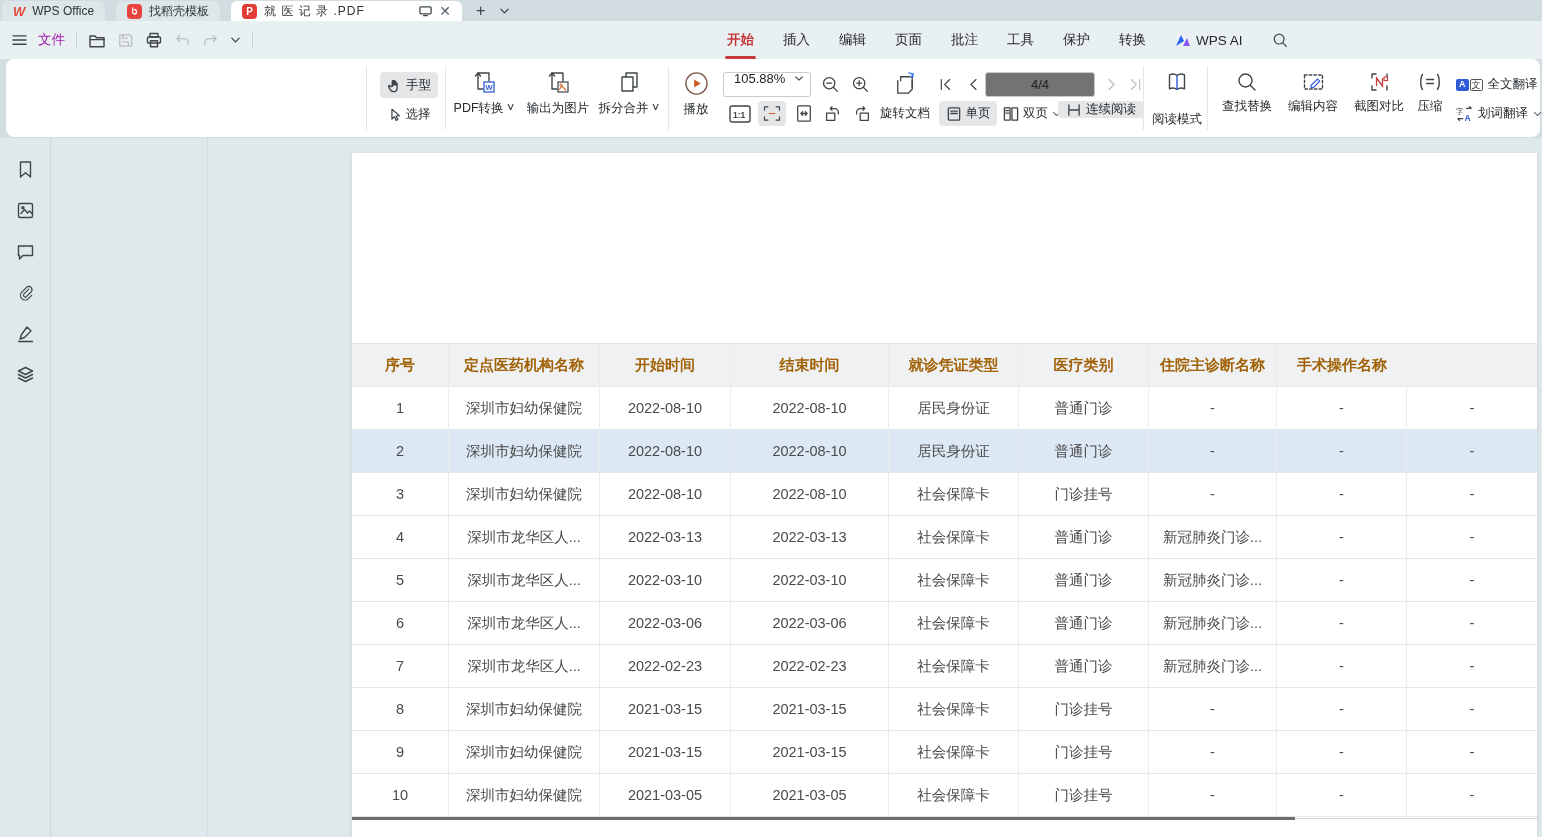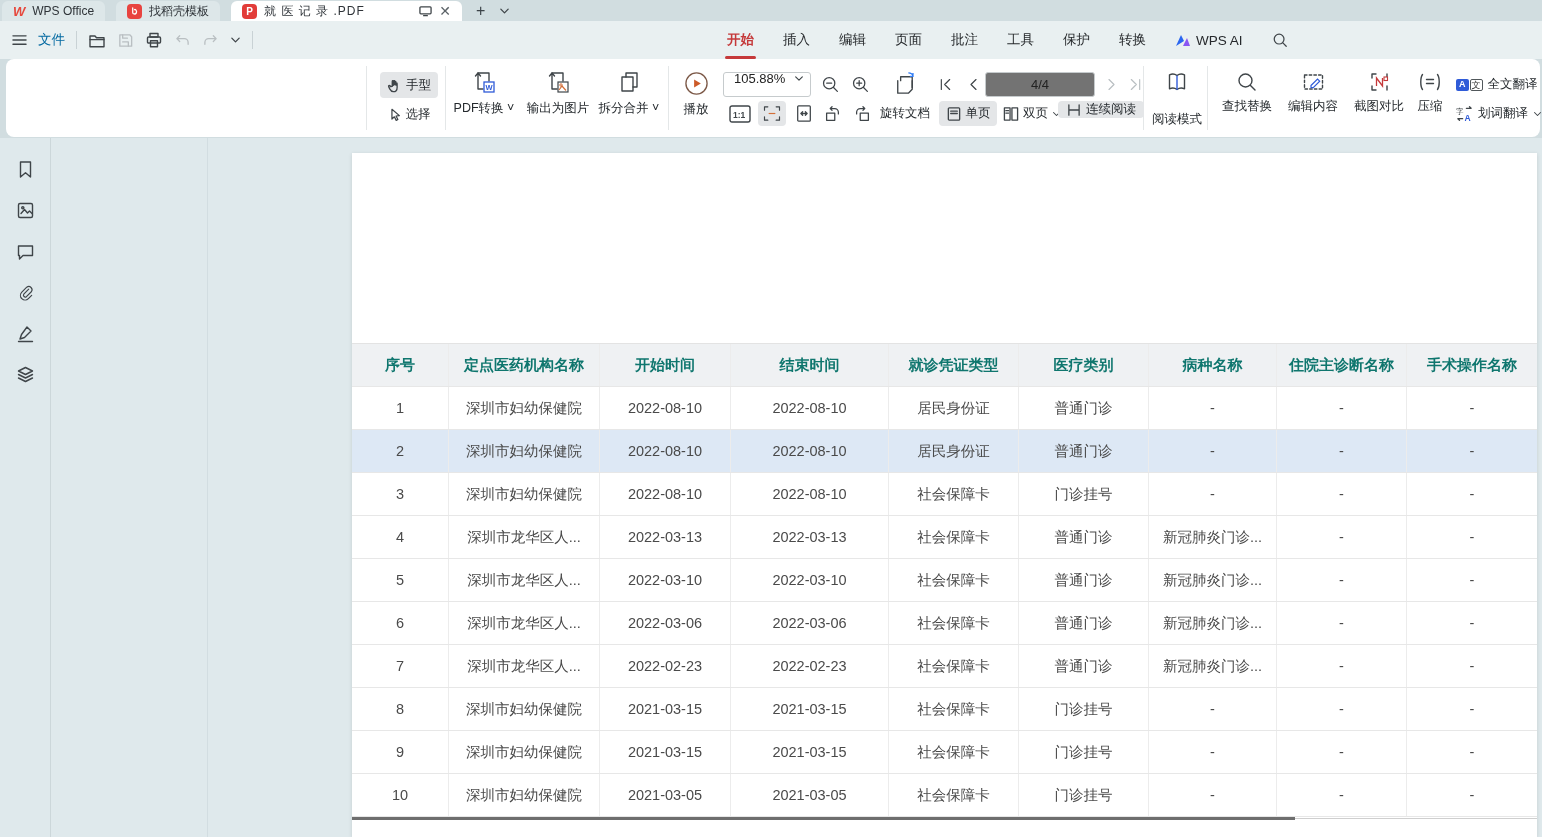--- a/index.html
+++ b/index.html
@@ -19,21 +19,21 @@
   .tab.active .tab-label{flex:1;letter-spacing:1px;}
   .wlogo{color:#e6483d;font-weight:800;font-style:italic;font-size:13px;}
   .sqicon{width:15px;height:15px;border-radius:4px;display:flex;align-items:center;justify-content:center;
     color:#fff;font-size:10px;font-weight:bold;}
   .tab-x{font-size:14px;color:#5a6166;line-height:1;}
   .tabbar-extra{display:flex;align-items:center;gap:14px;margin-left:14px;height:20px;color:#3c4348;}
 
   
   #menubar{position:absolute;top:21px;left:0;right:0;height:38px;background:#e9f0f1;}
   .mleft{position:absolute;left:12px;top:0;height:38px;display:flex;align-items:center;gap:11px;}
-  .mleft .file-label{font-size:13.5px;color:#0369a1;}
+  .mleft .file-label{font-size:13.5px;color:#a21caf;}
   .msep{width:1px;height:18px;background:#c9d2d5;}
   .mright{position:absolute;left:727px;top:0;height:38px;display:flex;align-items:center;gap:29px;
     font-size:13.5px;color:#26292c;}
   .menu-item{cursor:default;position:relative;}
   .menu-item.active{color:#c5393a;font-weight:bold;}
   .menu-item.active::after{content:'';position:absolute;left:-2px;right:-2px;bottom:-10px;height:3px;
     background:#c5393a;border-radius:2px;}
   .wpsai{display:flex;align-items:center;gap:5px;}
 
   
@@ -63,21 +63,21 @@
     box-shadow:0 1px 4px rgba(0,0,0,0.12);}
 
   
   #pdf-table{position:absolute;left:0;right:0;top:190px;}
   .trow{display:grid;grid-template-columns:97px 151px 131px 158px 130px 130px 128px 130px 130px;
     height:43px;border-bottom:1px solid #e7e7e7;}
   .trow.thead{height:44px;background:#eff1f3;border-top:1px solid #e3e3e3;}
   .tcell{display:flex;align-items:center;justify-content:center;font-size:14.5px;color:#4a4a4a;
     border-right:1px solid #ececec;overflow:hidden;white-space:nowrap;}
   .tcell:last-child{border-right:none;}
-  .tcell.th{font-weight:bold;color:#0f766e;font-size:15px;text-align:center;}
+  .tcell.th{font-weight:bold;color:#a16207;font-size:15px;text-align:center;}
   .trow.hl{background:#dde8f5;}
   .tbl-scrollbar{position:absolute;left:0;top:664px;width:943px;height:3px;background:#6e6e6e;}
   .tbl-scrollbar-rest{position:absolute;left:943px;top:665px;right:0;height:1px;background:#cfcfcf;}
 </style>
 </head>
 <body>
 
 <div id="tabbar">
   <div class="tab inactive">
     <span class="wlogo">W</span>
@@ -412,21 +412,20 @@
 
   <div id="page">
     <div id="pdf-table">
         <div class="trow thead">
           <div class="tcell th">序号</div>
           <div class="tcell th">定点医药机构名称</div>
           <div class="tcell th">开始时间</div>
           <div class="tcell th">结束时间</div>
           <div class="tcell th">就诊凭证类型</div>
           <div class="tcell th">医疗类别</div>
-          <div class="tcell th">病种名称</div>
           <div class="tcell th">住院主诊断名称</div>
           <div class="tcell th">手术操作名称</div>
         </div>
         <div class="trow">
           <div class="tcell">1</div>
           <div class="tcell">深圳市妇幼保健院</div>
           <div class="tcell">2022-08-10</div>
           <div class="tcell">2022-08-10</div>
           <div class="tcell">居民身份证</div>
           <div class="tcell">普通门诊</div>

